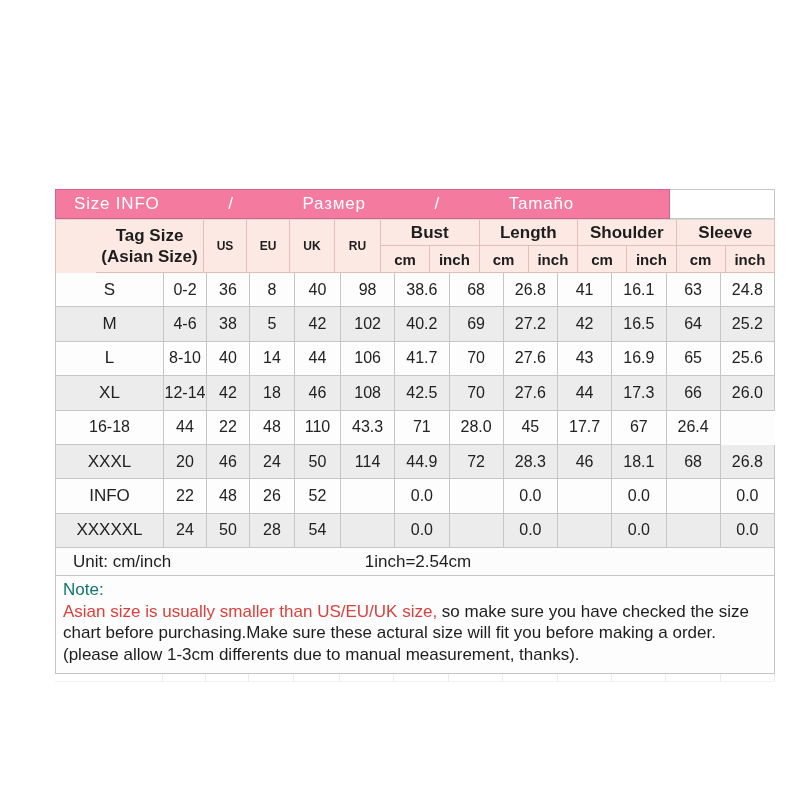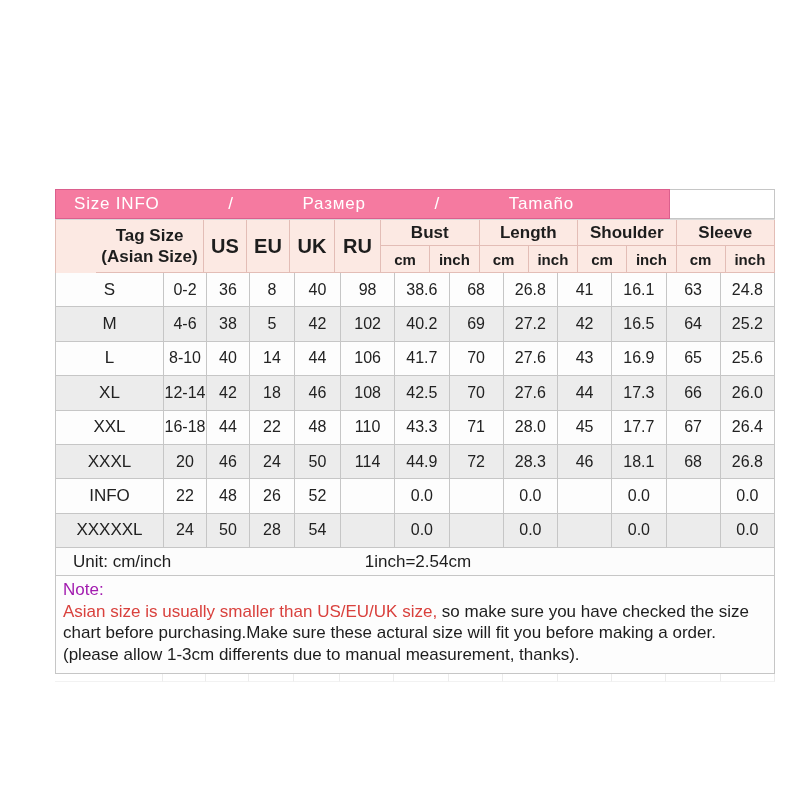--- a/index.html
+++ b/index.html
@@ -52,21 +52,21 @@
     background: #fce9e3;
     border-left: 1px solid #e3bdb6;
     border-top: 1px solid #d8d8d8;
     font-weight: bold;
     padding-left: 40px;
   }
   .thead .hc {
     display: flex; align-items: center; justify-content: center;
     border-right: 1px solid #e3bdb6;
     border-bottom: 1px solid #e3bdb6;
-    font-size: 20px;
+    font-size: 12px;
   }
   .hc.tag { grid-column: 1; grid-row: 1 / span 2; flex-direction: column; line-height: 1.25; font-size: 17px; }
   .hc.rc2 { grid-row: 1 / span 2; }
   .hc.grp { font-size: 17px; }
   .hc.sub { font-size: 15px; }
   .g-bust { grid-column: 6 / span 2; grid-row: 1; }
   .g-len  { grid-column: 8 / span 2; grid-row: 1; }
   .g-sho  { grid-column: 10 / span 2; grid-row: 1; }
   .g-sle  { grid-column: 12 / span 2; grid-row: 1; }
 
@@ -100,21 +100,21 @@
   
   .note-box {
     border: 1px solid #c6c6c6;
     border-top: none;
     background: #fdfdfd;
     padding: 3px 7px 8px 7px;
     font-size: 17px;
     line-height: 21.5px;
     min-height: 85px;
   }
-  .note-label { color: #a21caf; }
+  .note-label { color: #0f766e; }
   .note-red { color: #d9413d; text-align: center; }
   .note-rest { color: #1d1d1d; }
 
   
   .ghost-row { display: grid; grid-template-columns: 108px 43px 43px 45px 46px repeat(8, 1fr); height: 8px; }
   .ghost-row i { border-right: 1px solid rgba(0,0,0,0.07); border-bottom: 1px solid rgba(0,0,0,0.05); }
 </style>
 </head>
 <body>
 
@@ -215,21 +215,20 @@
         <div class="c">42.5</div>
         <div class="c">70</div>
         <div class="c">27.6</div>
         <div class="c">44</div>
         <div class="c">17.3</div>
         <div class="c">66</div>
         <div class="c">26.0</div>
       </div>
 
       <div class="trow">
-        <div class="c sz">XXL</div>
         <div class="c">16-18</div>
         <div class="c">44</div>
         <div class="c">22</div>
         <div class="c">48</div>
         <div class="c">110</div>
         <div class="c">43.3</div>
         <div class="c">71</div>
         <div class="c">28.0</div>
         <div class="c">45</div>
         <div class="c">17.7</div>

